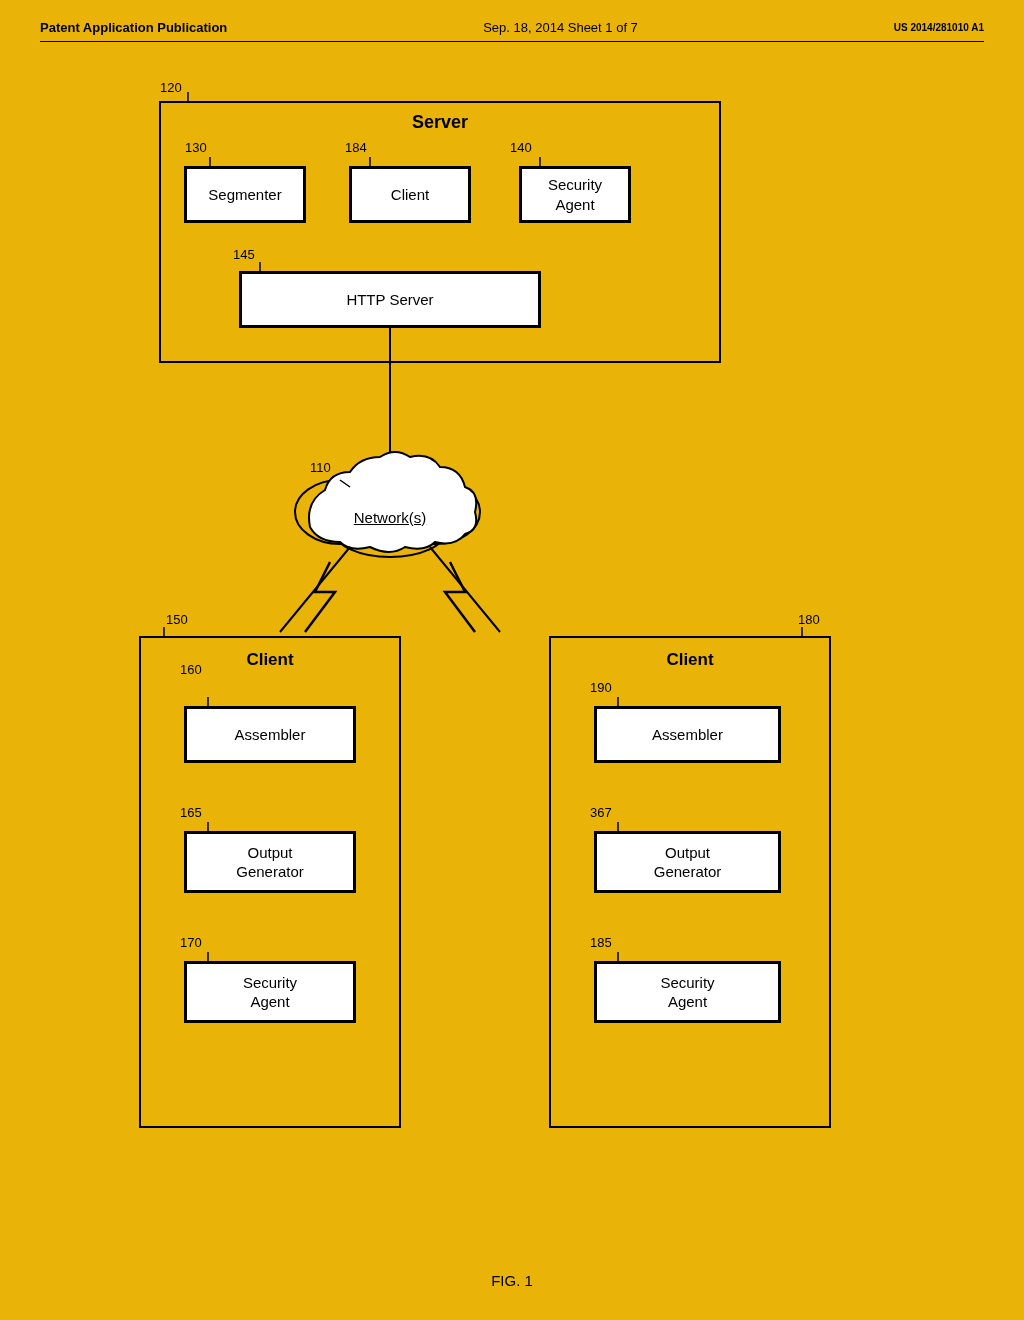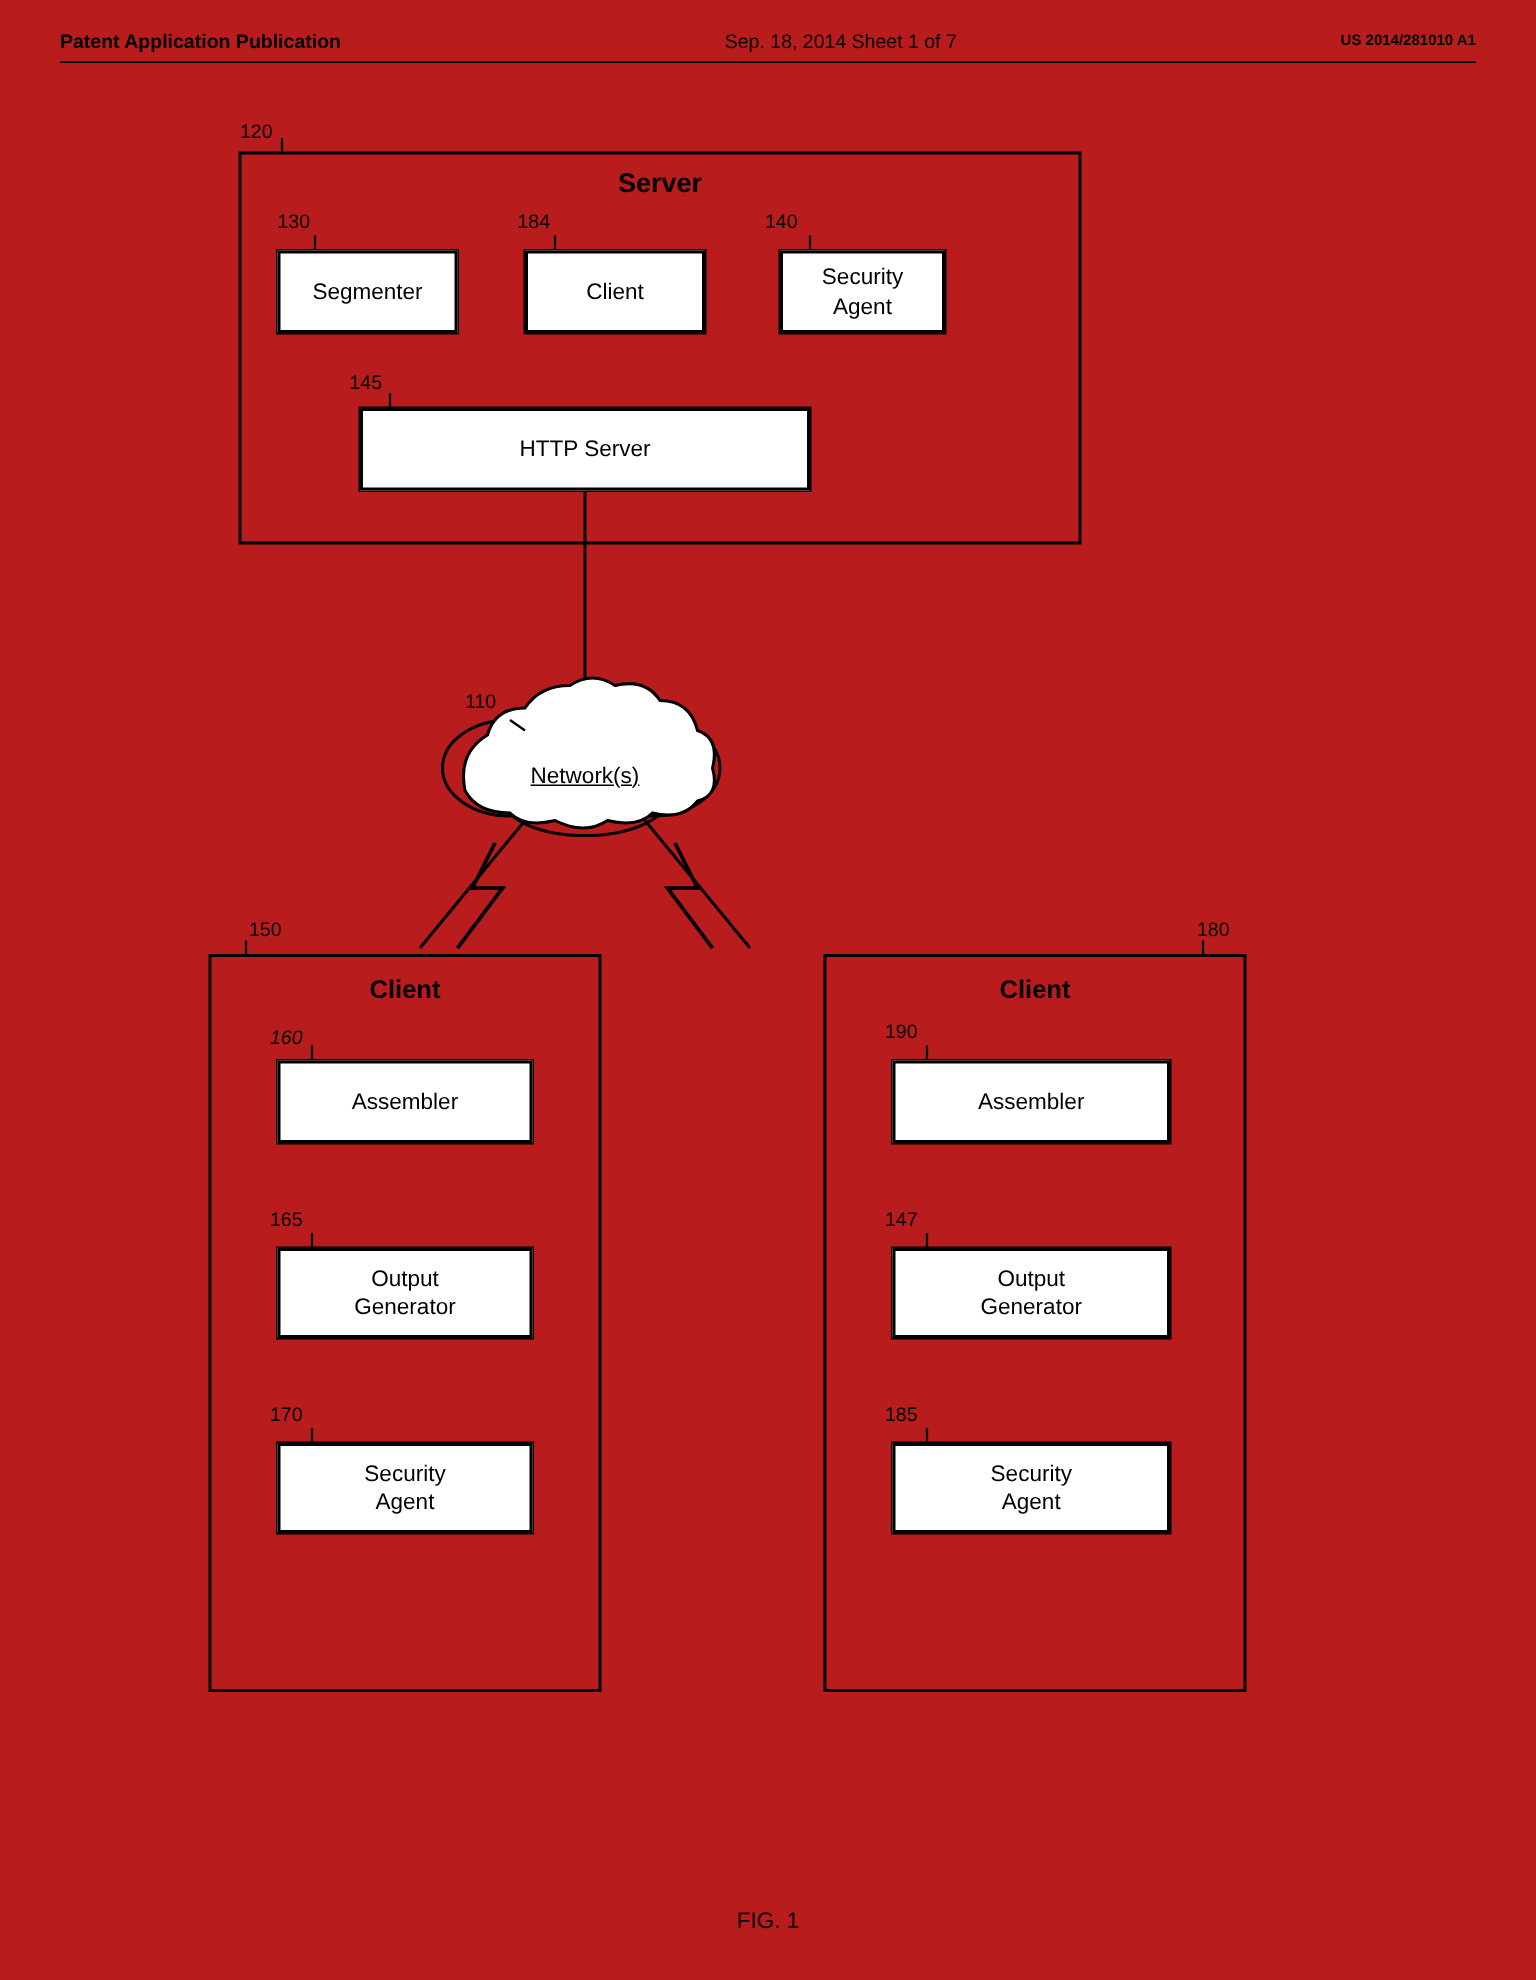--- a/index.html
+++ b/index.html
@@ -7,21 +7,21 @@
       background: #fff;
       font-family: Arial, sans-serif;
       width: 1024px;
       min-height: 1320px;
       position: relative;
     }
 
     .page {
       width: 1024px;
       min-height: 1320px;
-      background: #b91c1c;
+      background: #eab308;
       position: relative;
       padding: 20px 40px;
     }
 
     
     .header {
       display: flex;
       justify-content: space-between;
       align-items: center;
       border-bottom: 1px solid #000;
@@ -163,26 +163,26 @@
 
     </svg>
 
     <div class="label" style="left:120px; top:8px;">120</div>
     <div class="label" style="left:145px; top:68px;">130</div>
     <div class="label" style="left:305px; top:68px;">184</div>
     <div class="label" style="left:470px; top:68px;">140</div>
     <div class="label" style="left:193px; top:175px;">145</div>
     <div class="label" style="left:270px; top:388px;">110</div>
     <div class="label" style="left:97px; top:540px;margin-left:29px;">150</div>
-    <div class="label" style="left:140px; top:612px;font-style:italic;">160</div>
+    <div class="label" style="left:140px; top:590px;">160</div>
     <div class="label" style="left:140px; top:733px;">165</div>
     <div class="label" style="left:140px; top:863px;">170</div>
     <div class="label" style="left:758px; top:540px;">180</div>
     <div class="label" style="left:550px; top:608px;">190</div>
-    <div class="label" style="left:550px; top:733px;">147</div>
+    <div class="label" style="left:550px; top:733px;">367</div>
     <div class="label" style="left:550px; top:863px;">185</div>
 
     <div style="position:absolute; left:120px; top:30px; width:560px; height:40px; display:flex; align-items:center; justify-content:center;">
       <strong style="font-size:18px;">Server</strong>
     </div>
 
     <div class="box" style="left:145px; top:95px; width:120px; height:55px;">
       <span>Segmenter</span>
     </div>
 

